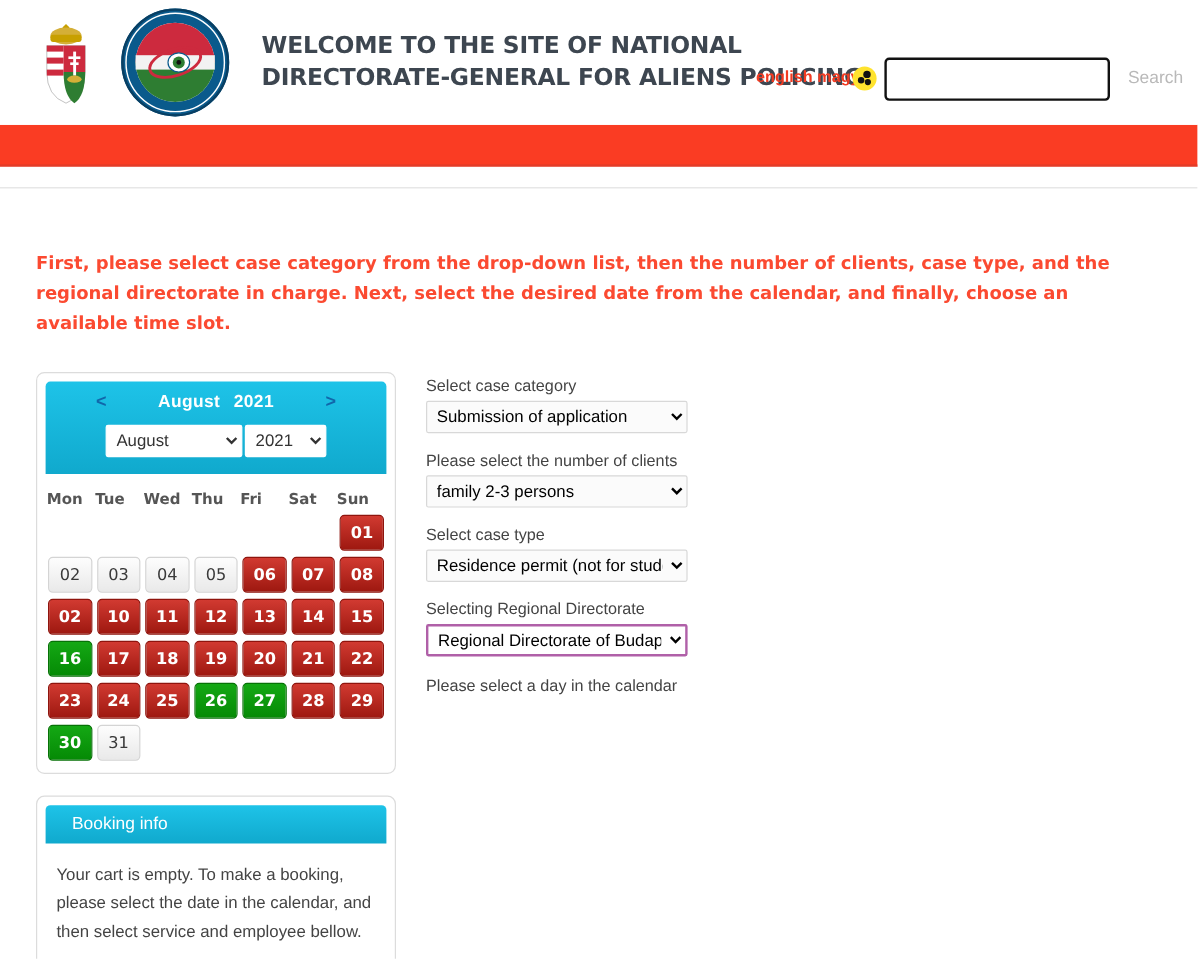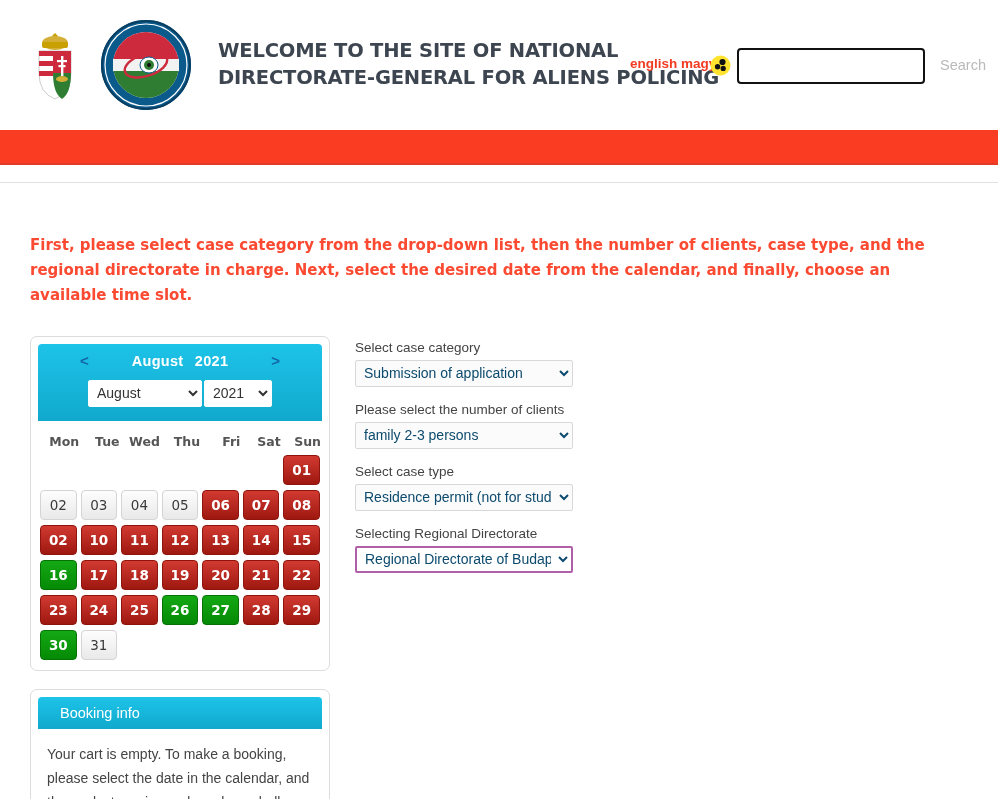--- a/index.html
+++ b/index.html
@@ -7,21 +7,21 @@
     margin: 0; padding: 0;
     width: 998px; height: 799px;
     background: #ffffff;
     font-family: "Liberation Sans", sans-serif;
     overflow: hidden;
   }
 
   
   .site-header {
     position: relative;
-    height: 130px;
+    height: 104px;
     background: #ffffff;
     display: flex;
     align-items: center;
     padding-left: 34px;
   }
   .coat-of-arms { width: 42px; height: 72px; flex: 0 0 auto; }
   .agency-seal { width: 92px; height: 92px; flex: 0 0 auto; margin-left: 24px; }
 
   .welcome-block {
     margin-left: 26px;
@@ -156,21 +156,21 @@
   }
   .sel-month { width: 114px; }
   .sel-year { width: 68px; }
 
   .weekday-row {
     display: grid;
     grid-template-columns: repeat(7, 1fr);
     margin: 13px 4px 6px 4px;
   }
   .weekday-row div {
-    text-align: right;
+    text-align: left;
     font-size: 12.5px;
     font-weight: bold;
     color: #555;
     font-family: "DejaVu Sans", sans-serif;
   }
 
   .day-grid {
     display: grid;
     grid-template-columns: repeat(7, 1fr);
     gap: 5px 4px;
@@ -236,21 +236,21 @@
   .field-label {
     font-size: 13.5px;
     color: #444;
     margin-bottom: 5px;
   }
   .form-col select {
     width: 218px;
     height: 27px;
     font-family: "Liberation Sans", sans-serif;
     font-size: 14px;
-    color: #0c4a6e;
+    color: #000000;
     background: #fbfbfb;
     border: 1px solid #d8d8d8;
     border-radius: 2px;
     padding: 2px 4px;
     margin-bottom: 15px;
   }
   .form-col select.focused {
     border: 2px solid #b060a8;
     background: #fff;
   }
@@ -410,16 +410,17 @@
 
       <div class="field-label">Please select the number of clients</div>
       <select><option>family 2-3 persons</option></select>
 
       <div class="field-label">Select case type</div>
       <select><option>Residence permit (not for students)</option></select>
 
       <div class="field-label">Selecting Regional Directorate</div>
       <select class="focused"><option>Regional Directorate of Budapest</option></select>
 
+      <div class="hint-text">Please select a day in the calendar</div>
     </div>
 
   </div>
 </div>
 
 </body></html>

